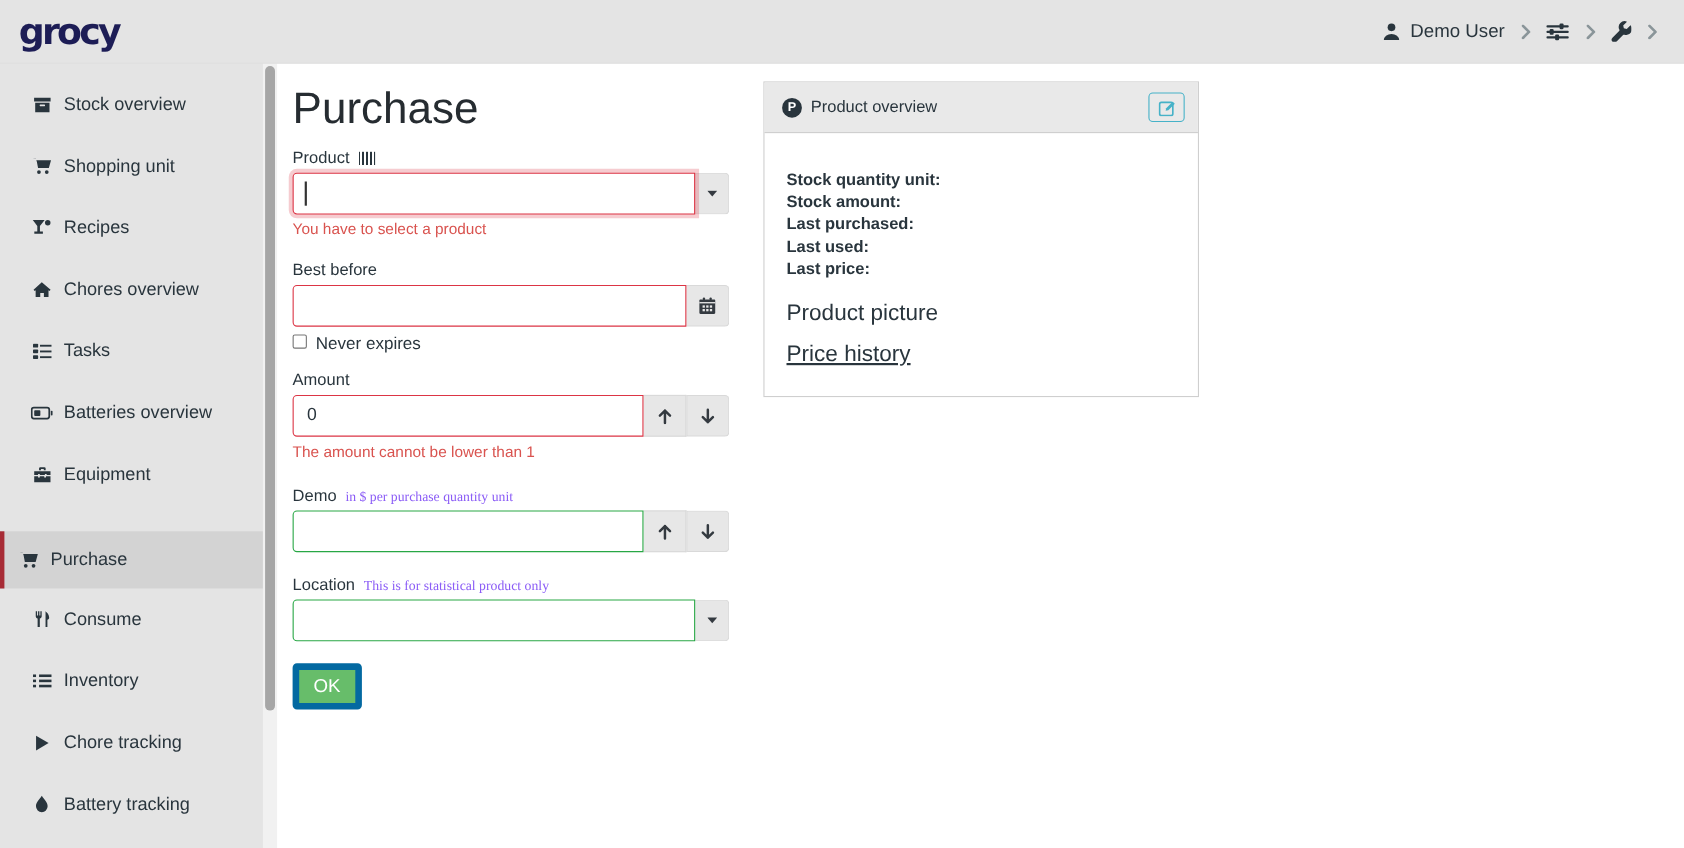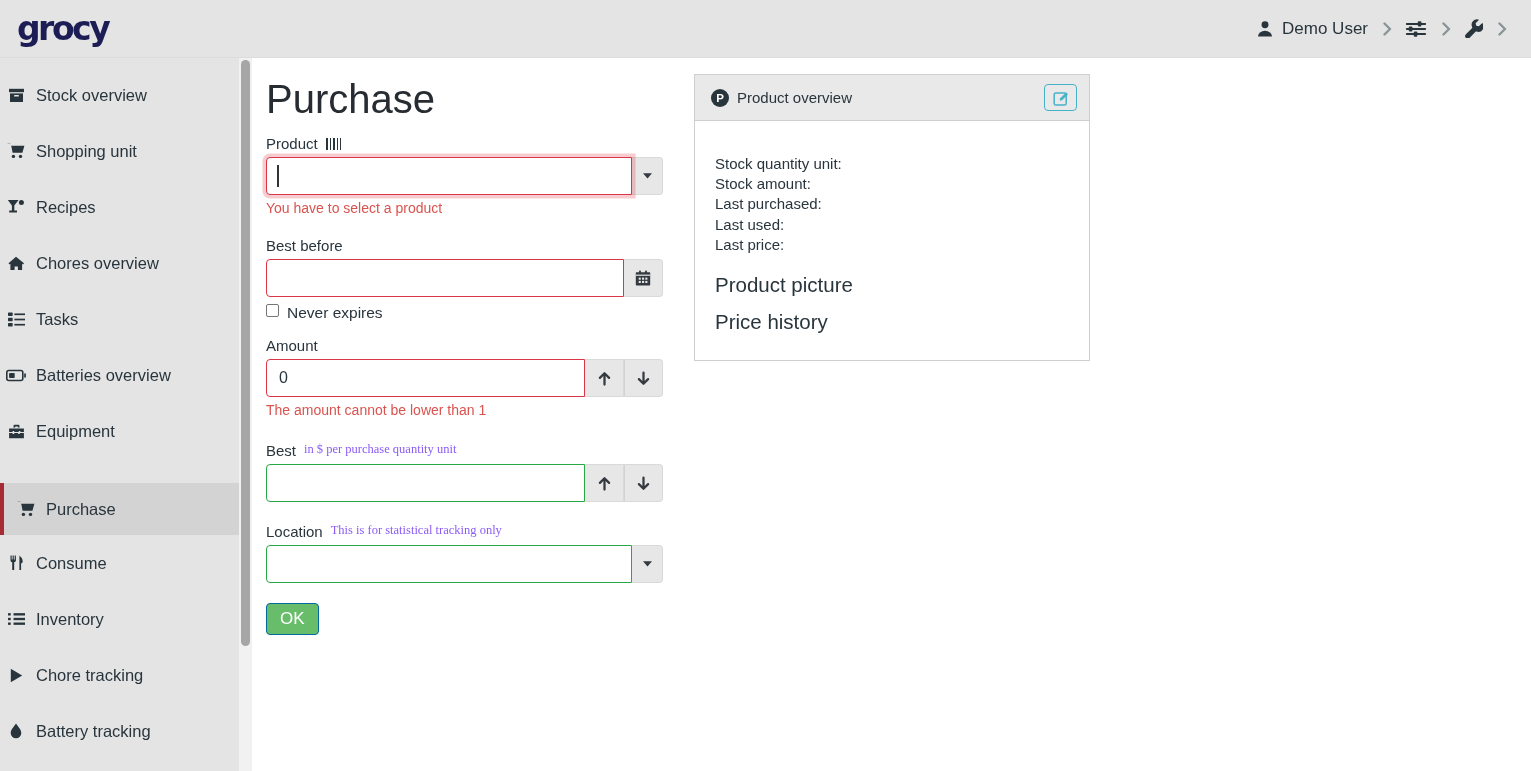--- a/index.html
+++ b/index.html
@@ -26,21 +26,21 @@
   .topbar-right { display:flex; align-items:center; gap:13px; }
   .tb-item { display:flex; align-items:center; gap:8px; font-size:17px; color:#29353d; cursor:pointer; }
   .chev { margin-left:2px; }
 
   
   .sidebar {
     position:absolute; top:58px; left:0; bottom:0; width:252px;
     background:#e4e4e4; padding-top:9px;
   }
   .nav-item {
-    display:flex; align-items:center; height:56px; padding:0 6px;
+    display:flex; align-items:center; height:56px; padding:0 28px;
     font-size:16.5px; gap:10px; cursor:pointer; color:#29353d;
   }
   .nav-icon { width:20px; display:flex; justify-content:center; align-items:center; flex:none; }
   .nav-sep { height:24px; }
   .nav-item.active {
     background:#d3d3d3; border-left:4px solid #a72b35;
     padding-left:12px; height:52px;
   }
   .scroll-track {
     position:absolute; top:0; right:0; bottom:0; width:13px; background:#f1f1f1;
@@ -48,21 +48,21 @@
   .scroll-thumb {
     position:absolute; top:2px; left:2px; width:9px; height:586px;
     background:#a6a6a6; border-radius:5px;
   }
 
   
   .main { position:absolute; top:58px; left:252px; right:0; bottom:0; background:#fff; }
   .form-col { position:absolute; left:14px; top:10px; width:397px; }
   .page-title { font-size:40px; font-weight:400; color:#262c31; margin:8px 0 13px; line-height:1.15; }
 
-  .form-label { font-size:15px; display:flex; align-items:flex-start; gap:8px; margin-bottom:5px; }
+  .form-label { font-size:15px; display:flex; align-items:flex-end; gap:8px; margin-bottom:5px; }
   .hint { font-size:12.5px; color:#8b5cf6;font-family:Liberation Serif, serif; }
   .barcode {
     width:15px; height:12px; align-self:center;
     background:repeating-linear-gradient(90deg,#29353d 0 1.5px,transparent 1.5px 3.5px);
   }
 
   .input-group { display:flex; height:38px; width:100%; }
   .form-control {
     flex:1; min-width:0; height:38px; padding:0 12px; font-size:16px;
     font-family:"Liberation Sans",sans-serif;
@@ -89,21 +89,21 @@
   }
   @keyframes blink { 50% { opacity:0; } }
 
   .error-text { color:#d9534f; font-size:14px; margin-top:5px; }
   .mb-section { margin-bottom:21px; }
 
   .check-row { display:flex; align-items:flex-start; gap:8px; margin-top:7px; font-size:15.5px; }
   .checkbox { width:13px; height:13px; border:1px solid #767676; border-radius:2px; background:#fff; flex:none; cursor:pointer; }
 
   .ok-btn {
-    margin-top:20px; background:#67bd6a; color:#fff; border:1px solid #0369a1;
+    margin-top:20px; background:#67bd6a; color:#fff; border:6px solid #0369a1;
     border-radius:4px; font-size:17px; padding:5px 13px; cursor:pointer;
     font-family:"Liberation Sans",sans-serif;
   }
 
   
   .card {
     position:absolute; left:442px; top:16px; width:396px;
     background:#fff; border:1px solid #cfcfcf;
   }
   .card-header {
@@ -114,24 +114,24 @@
   .p-badge {
     width:18px; height:18px; border-radius:50%; background:#29353d; color:#fff;
     font-size:11.5px; font-weight:700; display:flex; align-items:center; justify-content:center;
   }
   .edit-btn {
     width:33px; height:27px; background:transparent; border:1px solid #46b2c8;
     border-radius:4px; display:flex; align-items:center; justify-content:center;
     cursor:pointer; color:#46b2c8; padding:0;
   }
   .card-body { padding:33px 20px 26px; }
-  .field-line { font-weight:400; font-size:15px; line-height:20.2px; }
+  .field-line { font-weight:700; font-size:15px; line-height:20.2px; }
   .section-h { font-size:20.5px; font-weight:500; margin:0; }
   .section-h.first { margin-top:18px; }
-  .section-h.second { margin-top:13px; }
+  .section-h.second { margin-top:13px;text-decoration:underline; }
 
   .ic { fill:currentColor; }
 </style>
 </head>
 <body>
 
 <header class="topbar">
   <div class="brand">grocy</div>
   <div class="topbar-right">
     <div class="tb-item">
@@ -381,41 +381,41 @@
       <button class="ig-btn">
         <svg width="15" height="15" viewBox="0 0 14 14">
             <path d="M7 1.4v10.5M2.7 7.6 7 11.9l4.3-4.3" fill="none" stroke="#343a40" stroke-width="2.1" stroke-linecap="round" stroke-linejoin="round"></path>
           </svg>
       </button>
     </div>
     <div class="error-text" style="margin-bottom:24px;">The amount cannot be lower than 1</div>
 
     
     <div class="form-label">
-      <span>Best</span>
+      <span>Demo</span>
       <span class="hint">in $ per purchase quantity unit</span>
     </div>
     <div class="input-group" style="margin-bottom:21px;">
       <input class="form-control valid" value="" style="">
       <button class="ig-btn">
         <svg width="15" height="15" viewBox="0 0 14 14">
             <path d="M7 12.6V2.1M2.7 6.4 7 2.1l4.3 4.3" fill="none" stroke="#343a40" stroke-width="2.1" stroke-linecap="round" stroke-linejoin="round"></path>
           </svg>
       </button>
       <button class="ig-btn">
         <svg width="15" height="15" viewBox="0 0 14 14">
             <path d="M7 1.4v10.5M2.7 7.6 7 11.9l4.3-4.3" fill="none" stroke="#343a40" stroke-width="2.1" stroke-linecap="round" stroke-linejoin="round"></path>
           </svg>
       </button>
     </div>
 
     
     <div class="form-label">
       <span>Location</span>
-      <span class="hint">This is for statistical tracking only</span>
+      <span class="hint">This is for statistical product only</span>
     </div>
     <div class="input-group">
       <input class="form-control valid" value="" style="">
       <button class="ig-btn narrow">
         <svg width="9" height="6" viewBox="0 0 9 6">
             <path d="M0 .3h9L4.5 5.6z" fill="#343a40"></path>
           </svg>
       </button>
     </div>
 

